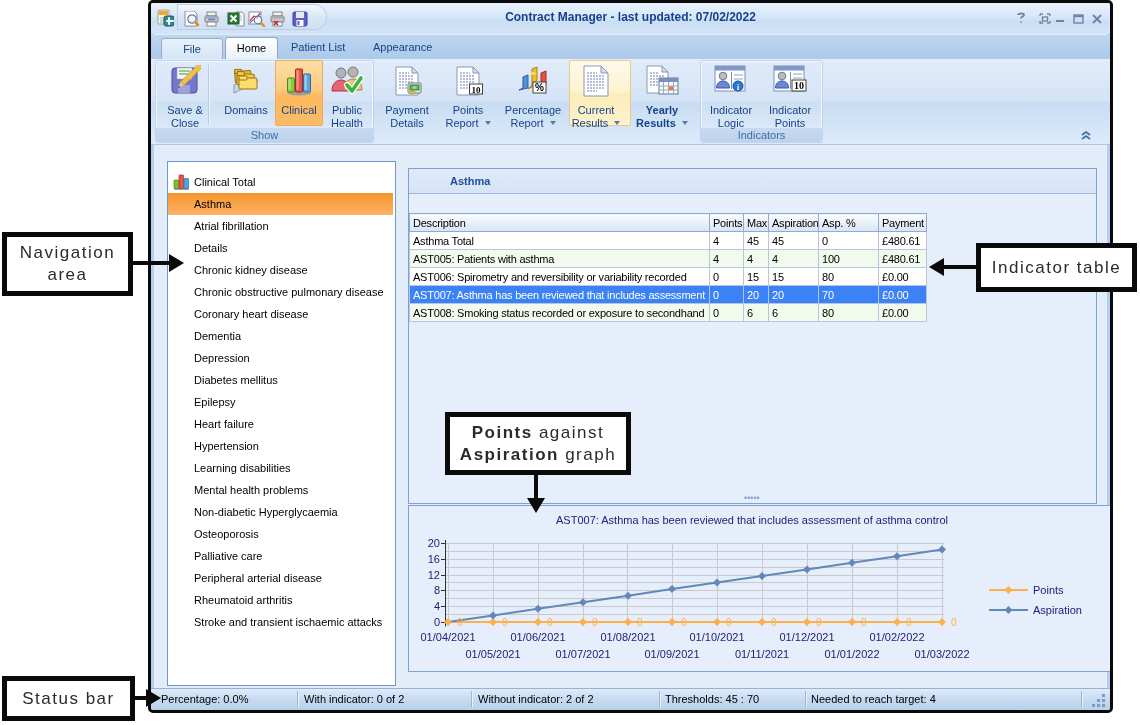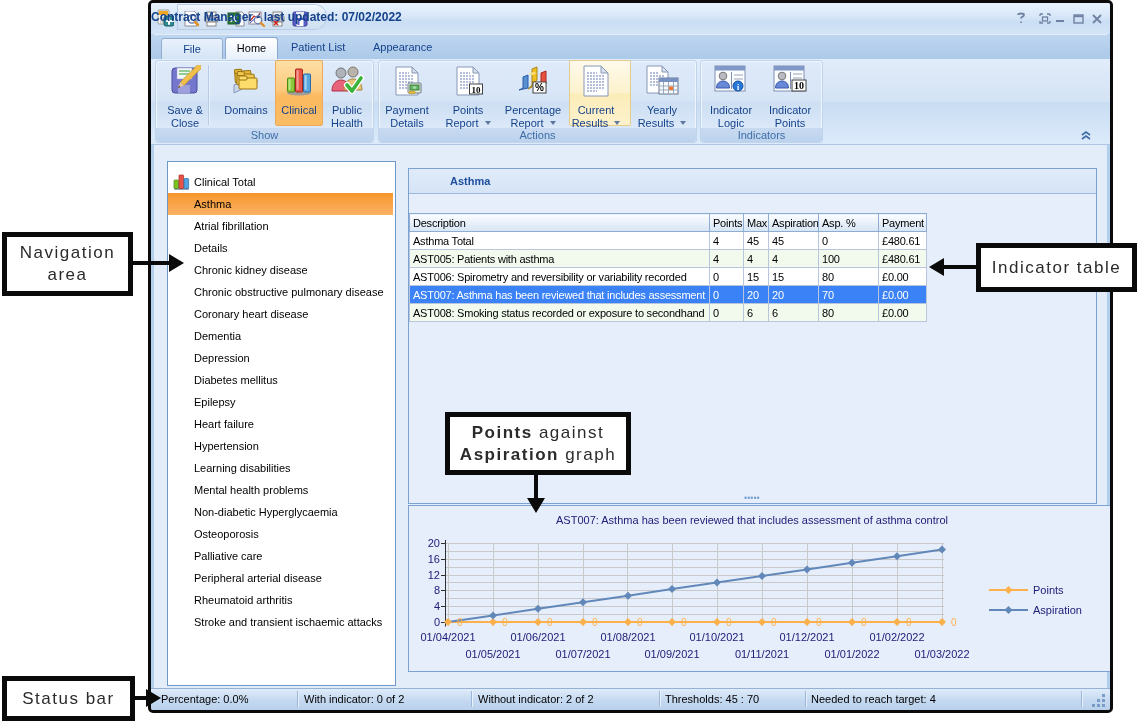--- a/index.html
+++ b/index.html
@@ -2,21 +2,21 @@
 <html><head>
 <meta charset="utf-8">
 <style>
   html,body{margin:0;padding:0;}
   body{width:1140px;height:725px;background:#fff;font-family:"Liberation Sans",sans-serif;position:relative;overflow:hidden;}
   
   #win{position:absolute;left:148px;top:0;width:959px;height:707px;border:3px solid #0a0a0a;border-radius:5px;background:#e3ecf9;overflow:hidden;box-shadow:inset 3px 0 0 #b3cfee, inset -3px 0 0 #b3cfee, inset 0 -3px 0 #9cbce0;}
   
   #titlebar{position:absolute;left:0;top:0;width:100%;height:31px;background:linear-gradient(180deg,#e8f2fd 0%,#d9e8f9 40%,#cadef4 60%,#d4e4f6 100%);}
   #qatpill{position:absolute;left:27px;top:2px;width:148px;height:24px;border-radius:0 12px 12px 0;background:linear-gradient(180deg,#f3f8fd,#d8e6f5 50%,#cfe0f2);box-shadow:0 0 0 1px #b9cde6;}
-  #wtitle{position:absolute;left:0;top:7px;width:100%;text-align:left;font-size:12px;font-weight:bold;color:#15428b;}
+  #wtitle{position:absolute;left:0;top:7px;width:100%;text-align:center;font-size:12px;font-weight:bold;color:#15428b;}
   
   #tabrow{position:absolute;left:0;top:32px;width:100%;height:24px;background:linear-gradient(180deg,#bed6f0,#abc9e9);}
   #tab-file{position:absolute;left:10px;top:3px;width:60px;height:21px;background:linear-gradient(180deg,#e9f1fb,#d4e4f5);border:1px solid #96aecd;border-radius:3px;color:#15428b;font-size:11px;text-align:center;line-height:20px;}
   #tab-home{position:absolute;left:74px;top:2px;width:51px;height:23px;background:linear-gradient(180deg,#ffffff,#f0f6fd 60%,#e5eefa);border:1px solid #8aa8d0;border-bottom:none;border-radius:3px 3px 0 0;color:#000;font-size:11px;text-align:center;line-height:21px;}
   .tabtxt{position:absolute;top:6px;color:#15428b;font-size:11px;}
   
   #ribbon{position:absolute;left:0;top:56px;width:100%;height:85px;background:linear-gradient(180deg,#e2ecfa 0%,#d3e3f5 50%,#c8dcf2 51%,#dcebfb 100%);border-bottom:1px solid #aec6e4;}
   .rgroup{position:absolute;top:1px;height:81px;border:1px solid #c0d4ec;border-radius:3px;background:linear-gradient(180deg,#dfeafa 0%,#d6e5f6 48%,#cedff3 52%,#e2eefc 100%);box-shadow:inset 0 0 0 1px #eef5fd;}
   .rglabel{position:absolute;left:0;bottom:0;width:100%;height:14px;background:linear-gradient(180deg,#c8daf1,#bcd2ec);border-radius:0 0 3px 3px;color:#3e6da8;font-size:11px;text-align:center;line-height:14px;}
   .rbtn{position:absolute;top:1px;height:66px;text-align:center;font-size:11px;color:#15428b;}
@@ -139,23 +139,20 @@
   <div id="tabrow">
     <div id="tab-file">File</div>
     <div id="tab-home">Home</div>
     <div class="tabtxt" style="left:140px;">Patient List</div>
     <div class="tabtxt" style="left:222px;">Appearance</div>
   </div>
   <div id="ribbon">
     <div class="rgroup" style="left:4px;width:217px;">
         <div class="rglabel">Show</div>
       </div>
-    <div class="rgroup" style="left:227px;width:317px;">
-        <div class="rglabel">Actions</div>
-      </div>
     <div class="rgroup" style="left:549px;width:121px;">
         <div class="rglabel">Indicators</div>
       </div>
 
     <div class="rbtn" style="left:10px;width:48px;">
       <svg class="ic" width="32" height="32" viewBox="0 0 32 32">
         <rect x="3" y="3" width="25" height="25" rx="3" fill="#7478cc" stroke="#4a4d9e"></rect>
         <rect x="8" y="3" width="15" height="11" fill="#f4f6fa" stroke="#9a9cc8" stroke-width="0.5"></rect>
         <line x1="10" y1="6" x2="21" y2="6" stroke="#2fa32f"></line>
           <line x1="10" y1="9" x2="21" y2="9" stroke="#2fa32f"></line>
@@ -276,21 +273,21 @@
             <line x1="4" y1="14" x2="21" y2="14"></line>
             <line x1="4" y1="17" x2="21" y2="17"></line>
             <line x1="4" y1="20" x2="21" y2="20"></line>
             <line x1="4" y1="23" x2="21" y2="23"></line>
             <line x1="4" y1="26" x2="14" y2="26"></line>
           </g>
       </svg>
       <div class="t1">Current</div>
         <div class="t2">Results <span class="darr"></span></div>
     </div>
-    <div class="rbtn" style="left:481px;width:60px;">
+    <div class="rbtn" style="left:481px;width:60px;font-weight:bold;">
       <svg class="ic" width="34" height="32" viewBox="0 0 34 32">
         <path d="M2 1h15l6 6v21H2z" fill="#fff" stroke="#8898b8"></path>
         <path d="M17 1l6 6h-6z" fill="#d8e0ec" stroke="#8898b8"></path>
         <g stroke="#6a7fb8" stroke-dasharray="2 1">
             <line x1="5" y1="8" x2="13" y2="8"></line>
             <line x1="5" y1="11" x2="19" y2="11"></line>
             <line x1="5" y1="14" x2="19" y2="14"></line>
             <line x1="5" y1="17" x2="19" y2="17"></line>
             <line x1="5" y1="20" x2="19" y2="20"></line>
           </g>

